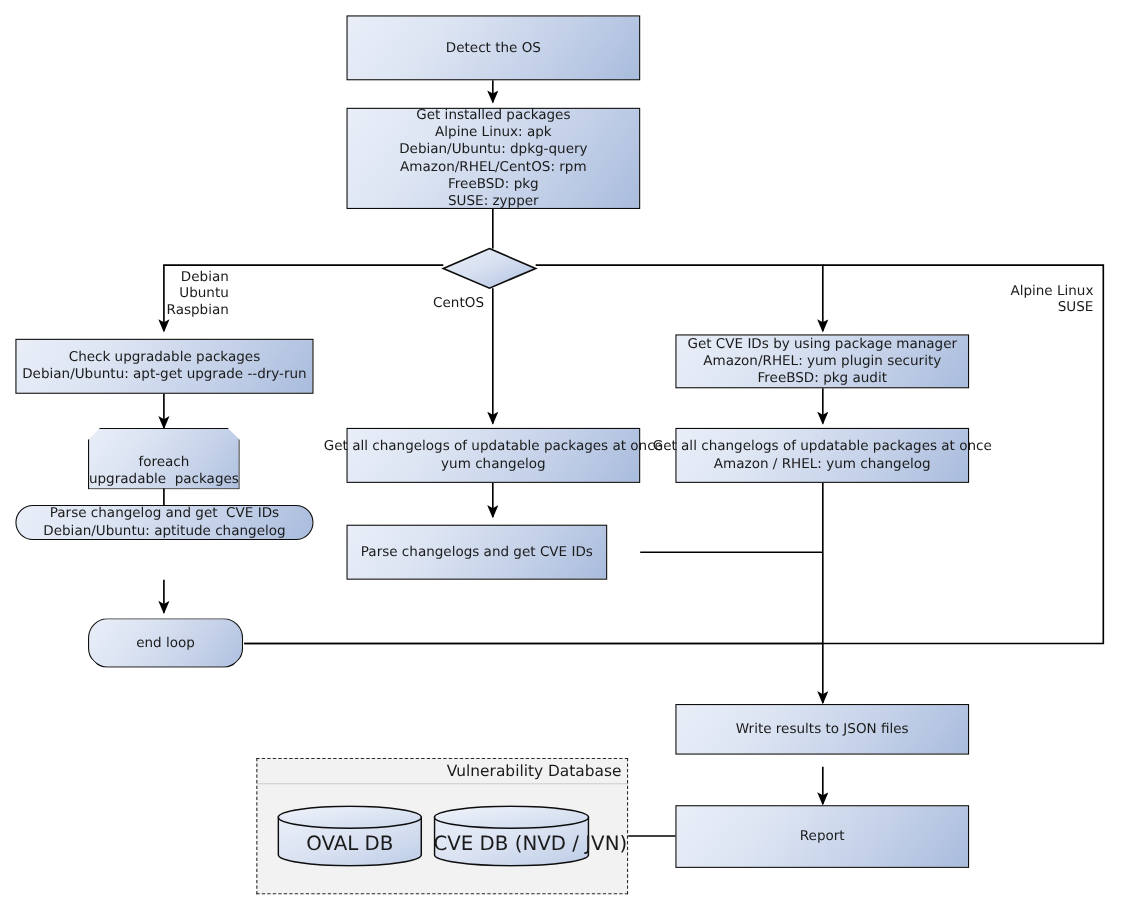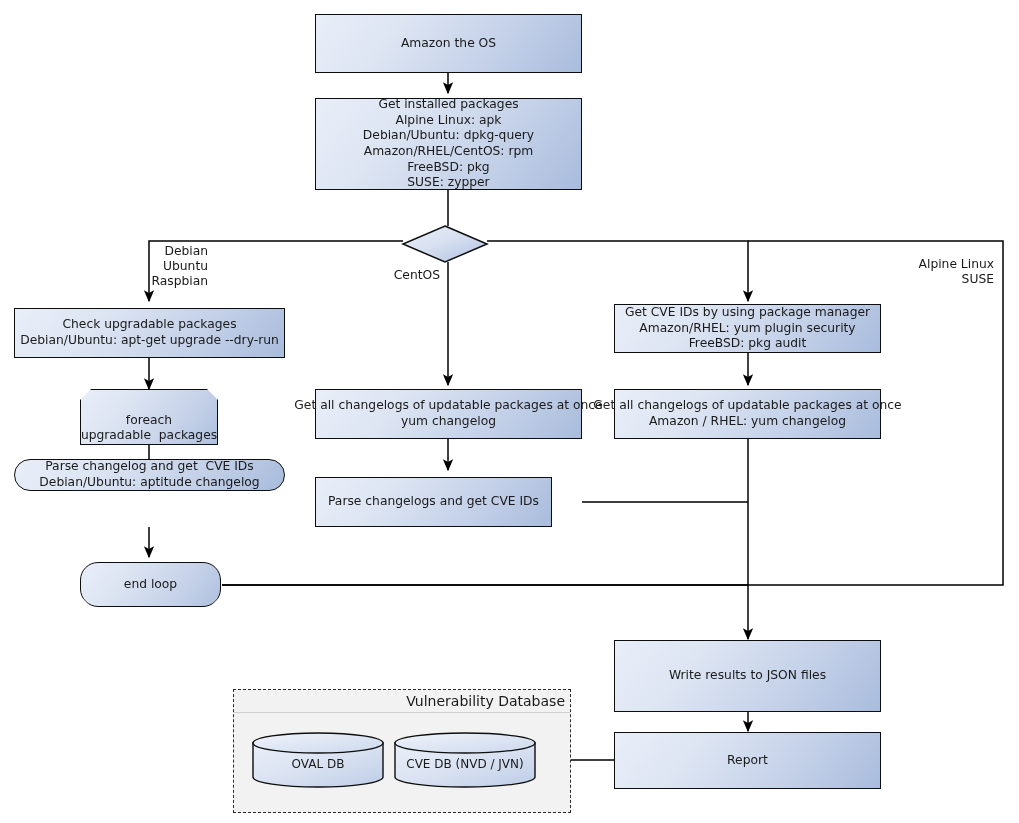--- a/index.html
+++ b/index.html
@@ -92,21 +92,21 @@
     z-index: 2;
   }
   .cyl {
     position: absolute;
     z-index: 3;
   }
   .cyl-label {
     position: absolute;
     width: 100%;
     text-align: center;
-    font-size: 12px;
+    font-size: 18px;
     color: #1a1a1a;
     white-space: pre;
     z-index: 4;
   }
 </style>
 </head>
 <body>
 
 <div id="canvas">
 
@@ -159,21 +159,21 @@
 
       <path d="M748,697 L748,731" marker-end="url(#arrow)"></path>
 
       <path d="M571,760 L614,760"></path>
     </g>
 
     <polygon points="445,226 487,244 445,262 403,244" fill="url(#diamondGrad)" stroke="#0d0d0d" stroke-width="1.5"></polygon>
   </svg>
 
   <div class="node proc" style="left:315px; top:14px; width:267px; height:59px;">
-    <span class="node-text">Amazon the OS</span>
+    <span class="node-text">Detect the OS</span>
   </div>
 
   <div class="node proc" style="left:315px; top:98px; width:267px; height:92px;">
     <span class="node-text">Get installed packages
 Alpine Linux: apk
 Debian/Ubuntu: dpkg-query
 Amazon/RHEL/CentOS: rpm
 FreeBSD: pkg
 SUSE: zypper</span>
   </div>
@@ -210,21 +210,21 @@
     <span class="node-text">Get CVE IDs by using package manager
 Amazon/RHEL: yum plugin security
 FreeBSD: pkg audit</span>
   </div>
 
   <div class="node proc overflow-text" style="left:614px; top:389px; width:267px; height:50px;">
     <span class="node-text" style="text-align:center;">Get all changelogs of updatable packages at once
 Amazon / RHEL: yum changelog</span>
   </div>
 
-  <div class="node proc" style="left:614px; top:640px; width:267px; height:72px;">
+  <div class="node proc" style="left:614px; top:640px; width:267px; height:46px;">
     <span class="node-text">Write results to JSON files</span>
   </div>
 
   <div class="node proc" style="left:614px; top:732px; width:267px; height:57px;">
     <span class="node-text">Report</span>
   </div>
 
   <div class="branch-label" style="left:73px; top:244px; width:135px;">Debian
 Ubuntu
 Raspbian</div>

